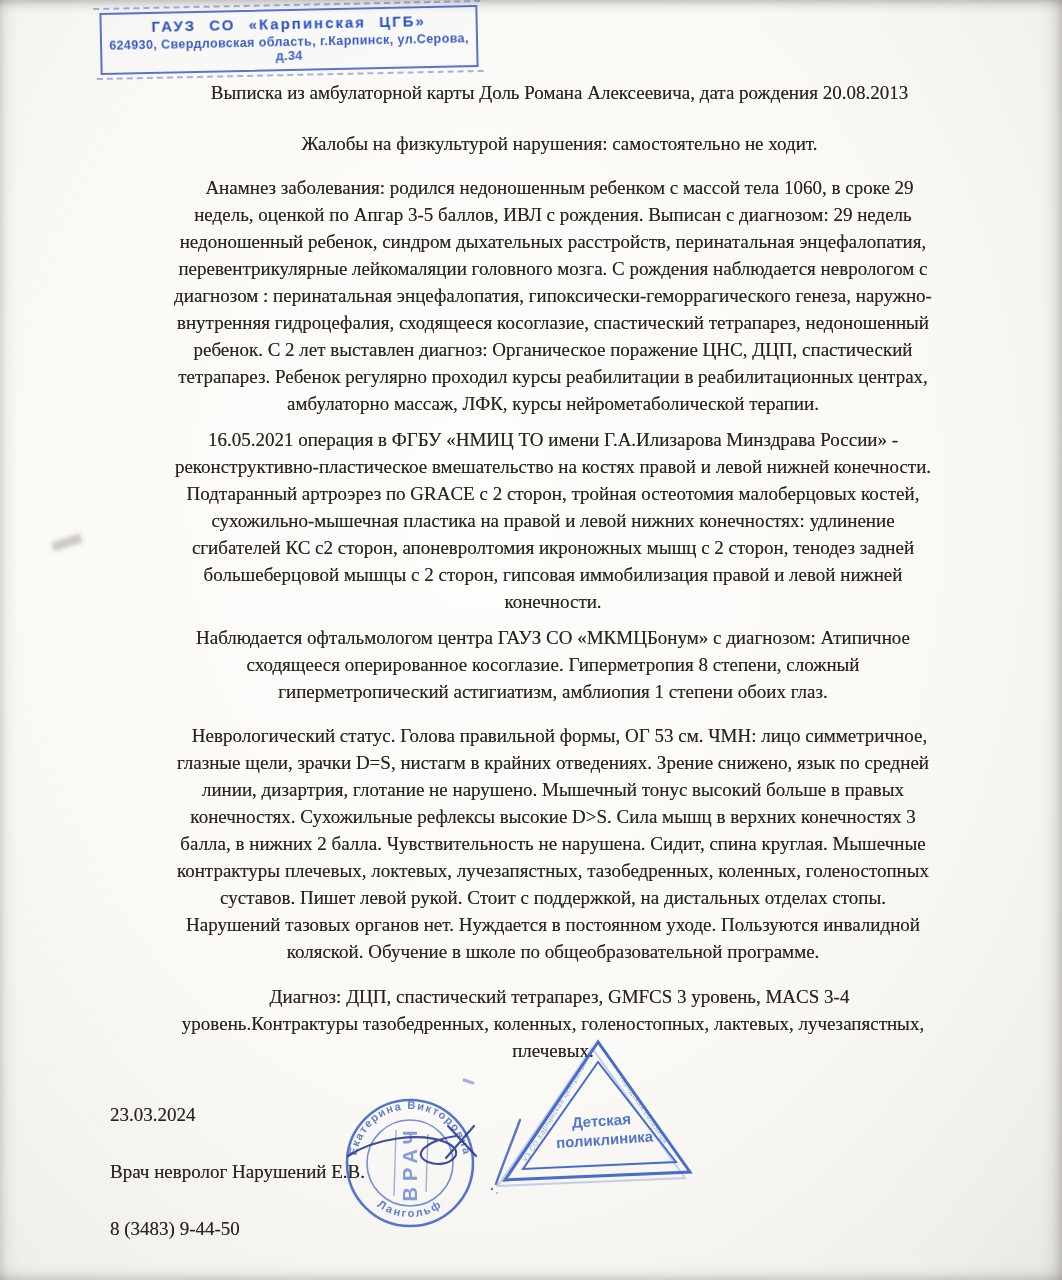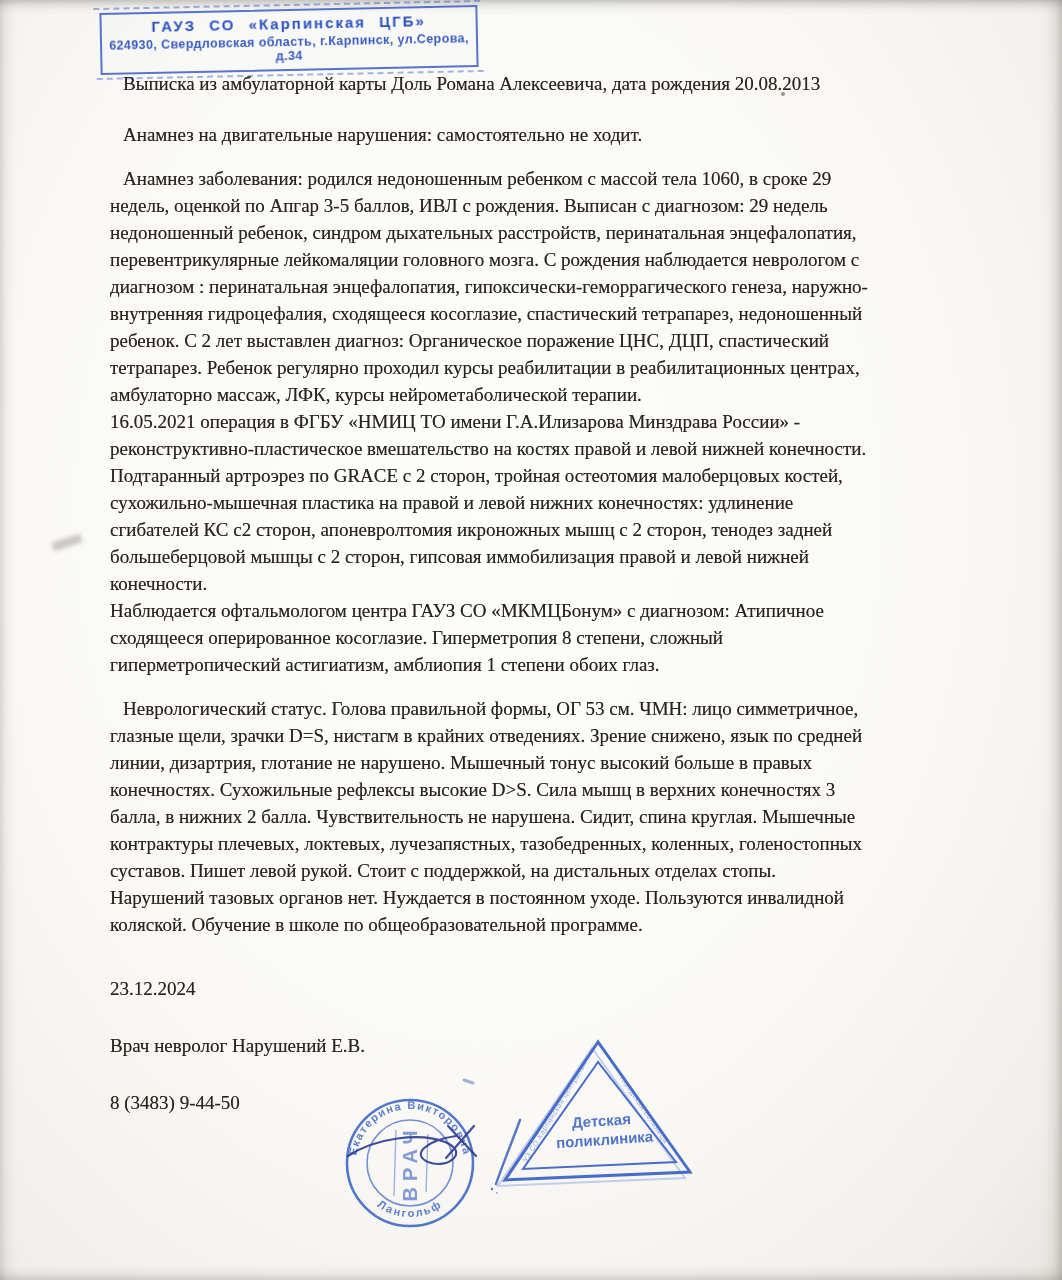--- a/index.html
+++ b/index.html
@@ -25,21 +25,21 @@
   .top-stamp::after{content:"";position:absolute;left:-6px;right:-7px;bottom:-7px;
     border-bottom:2px dashed rgba(42,80,192,.42);}
   .ts-line1{font-weight:bold;font-size:15px;letter-spacing:2px;word-spacing:7px;
     filter:blur(.2px);}
   .ts-line2{font-size:12.5px;margin-top:3px;letter-spacing:.4px;font-weight:bold;
     opacity:.92;filter:blur(.25px);}
   
   .content{position:absolute;top:70px;left:110px;right:66px;
     font-size:19px;line-height:27px;
     text-shadow:0 0 .6px rgba(41,36,30,.55);}
-  .para{margin:0;white-space:pre-line;}
+  .para{margin:9px;white-space:pre-line;text-align:center;}
   .indent{text-indent:13px;}
   .mt24{margin-top:24px;} .mt17{margin-top:17px;} .mt18{margin-top:18px;}
   .footer{margin-top:12px;line-height:26px;white-space:pre-line;}
   .footer div{margin:0 0 5px 0;}
   
   .smudge{position:absolute;left:52px;top:538px;width:30px;height:9px;
     background:rgba(125,120,112,.38);filter:blur(2.2px);transform:rotate(-18deg);}
   .dot-title{position:absolute;left:781px;top:92px;width:4px;height:4px;border-radius:50%;
     background:rgba(70,64,56,.55);}
   
@@ -52,21 +52,21 @@
 
 <div class="page">
 
   <div class="top-stamp">
     <div class="ts-line1">ГАУЗ СО «Карпинская ЦГБ»</div>
     <div class="ts-line2">624930, Свердловская область, г.Карпинск, ул.Серова, д.34</div>
   </div>
 
   <div class="content">
     <p class="para indent">Выписка из амбулаторной карты Доль Романа Алексеевича, дата рождения 20.08.2013</p>
-    <p class="para indent mt24">Анамнез на двигательные нарушения: самостоятельно не ходит.</p>
+    <p class="para indent mt24">Жалобы на физкультурой нарушения: самостоятельно не ходит.</p>
     <p class="para indent mt17">Анамнез заболевания: родился недоношенным ребенком с массой тела 1060, в сроке 29
 недель, оценкой по Апгар 3-5 баллов, ИВЛ с рождения. Выписан с диагнозом: 29 недель
 недоношенный ребенок, синдром дыхательных расстройств, перинатальная энцефалопатия,
 перевентрикулярные лейкомаляции головного мозга. С рождения наблюдается неврологом с
 диагнозом : перинатальная энцефалопатия, гипоксически-геморрагического генеза, наружно-
 внутренняя гидроцефалия, сходящееся косоглазие, спастический тетрапарез, недоношенный
 ребенок. С 2 лет выставлен диагноз: Органическое поражение ЦНС, ДЦП, спастический
 тетрапарез. Ребенок регулярно проходил курсы реабилитации в реабилитационных центрах,
 амбулаторно массаж, ЛФК, курсы нейрометаболической терапии.</p>
     <p class="para">16.05.2021 операция в ФГБУ «НМИЦ ТО имени Г.А.Илизарова Минздрава России» -
@@ -81,23 +81,26 @@
 гиперметропический астигиатизм, амблиопия 1 степени обоих глаз.</p>
     <p class="para indent mt17">Неврологический статус. Голова правильной формы, ОГ 53 см. ЧМН: лицо симметричное,
 глазные щели, зрачки D=S, нистагм в крайних отведениях. Зрение снижено, язык по средней
 линии, дизартрия, глотание не нарушено. Мышечный тонус высокий больше в правых
 конечностях. Сухожильные рефлексы высокие D&gt;S. Сила мышц в верхних конечностях 3
 балла, в нижних 2 балла. Чувствительность не нарушена. Сидит, спина круглая. Мышечные
 контрактуры плечевых, локтевых, лучезапястных, тазобедренных, коленных, голеностопных
 суставов. Пишет левой рукой. Стоит с поддержкой, на дистальных отделах стопы.
 Нарушений тазовых органов нет. Нуждается в постоянном уходе. Пользуются инвалидной
 коляской. Обучение в школе по общеобразовательной программе.</p>
+    <p class="para indent mt18">Диагноз: ДЦП, спастический тетрапарез, GMFCS 3 уровень, MACS 3-4
+уровень.Контрактуры тазобедренных, коленных, голеностопных, лактевых, лучезапястных,
+плечевых.</p>
 
     <div class="footer">
-      <div>23.12.2024</div>
+      <div>23.03.2024</div>
       <div>Врач невролог Нарушений Е.В.</div>
       <div>8 (3483) 9-44-50</div>
       
     </div>
   </div>
 
   <div class="smudge"></div>
   <div class="dot-title"></div>
 
   <svg class="bottom-ink" viewBox="0 0 400 244">

